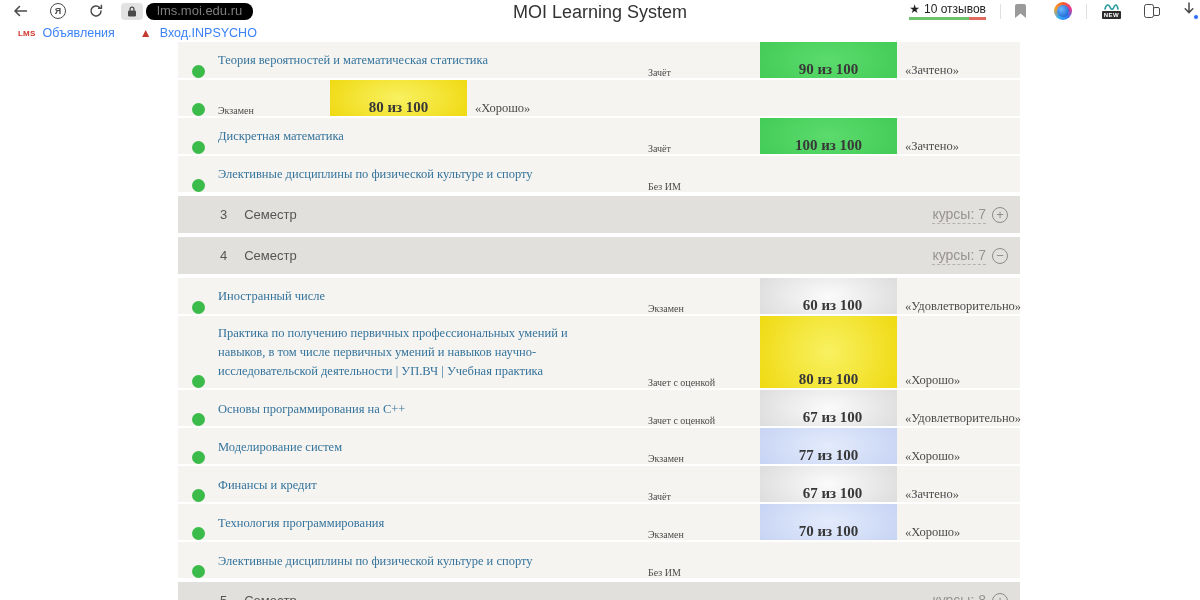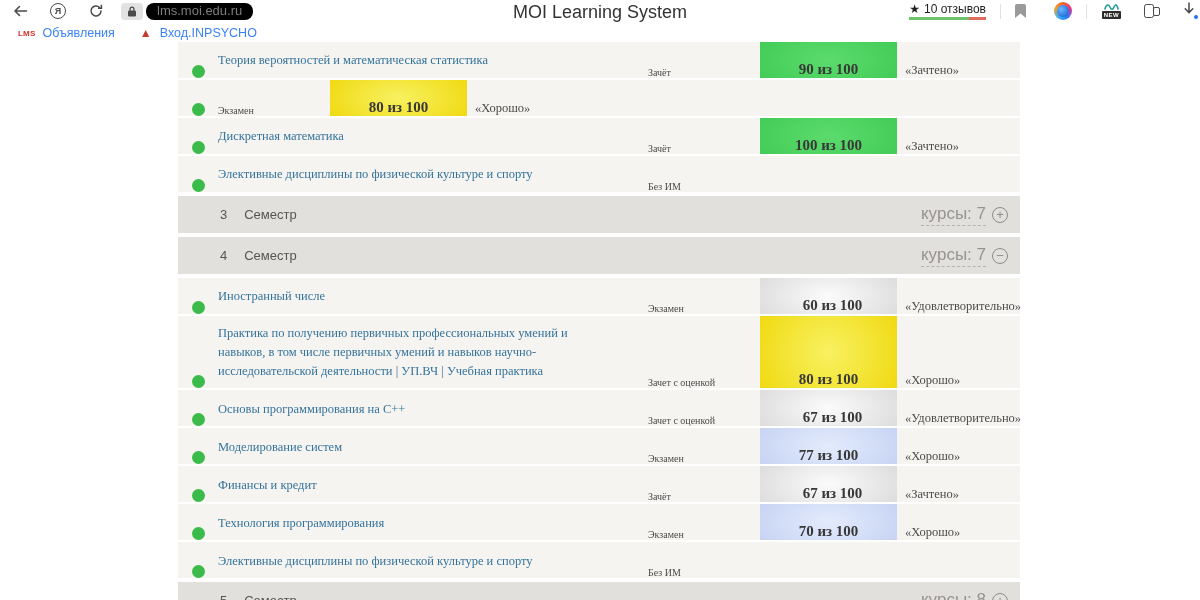--- a/index.html
+++ b/index.html
@@ -76,21 +76,21 @@
   .score-cell.gray   { background:radial-gradient(ellipse 95% 170% at center, #fbfbfb 0%, #cbcbcb 95%);padding-left:8px; }
   .score-cell.blue   { background:radial-gradient(ellipse 95% 170% at center, #e3ebfc 0%, #b7c6ee 95%); }
   .score-cell.empty  { background:none; }
   .grade-cell { flex:1; padding-left:8px; font-size:12.5px; color:#4b4b4b; white-space:nowrap; }
 
   .row.semester { background:#e2e0dd; height:37px; margin:4px 0; align-items:center;
                   padding:0 12px 0 42px; }
   .sem-num { font-size:13px; color:#555; }
   .sem-label { font-size:13px; color:#555; margin-left:17px; }
   .sem-right { margin-left:auto; display:flex; align-items:center; gap:6px; cursor:pointer; }
-  .courses-link { font-size:17px; color:#979390; border-bottom:1px dashed #b5b1ae; padding-bottom:1px; }
+  .courses-link { font-size:14px; color:#979390; border-bottom:1px dashed #b5b1ae; padding-bottom:1px; }
   .toggle { width:16px; height:16px; border:1.2px solid #8f8b88; border-radius:50%; color:#8f8b88;
             display:flex; align-items:center; justify-content:center; font-size:13px; line-height:1;
             padding-bottom:1px; }
 </style>
 </head>
 <body>
 
 <div class="chrome">
   <div class="chrome-left">
     <div class="nav-btn back-btn">

